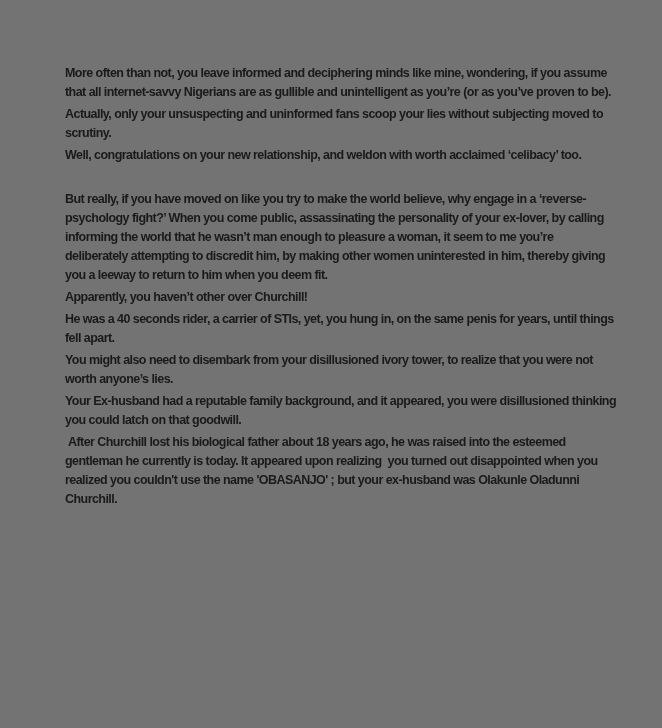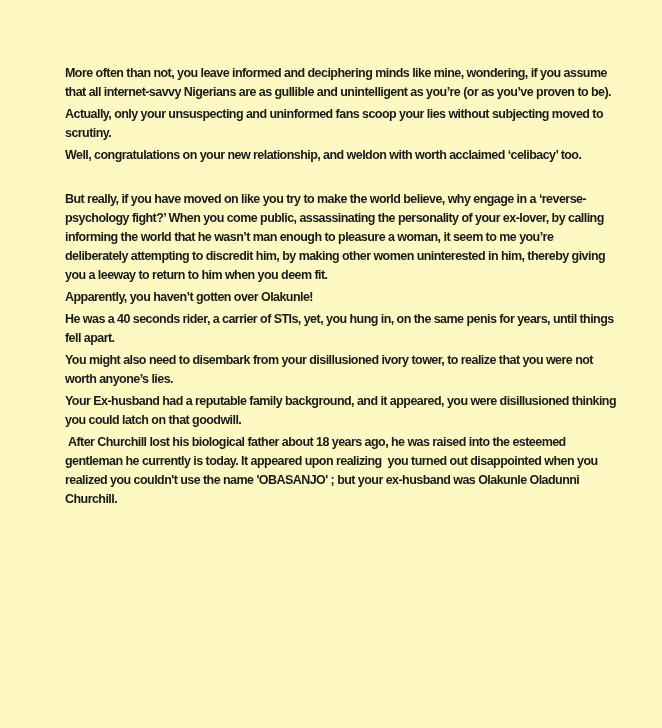--- a/index.html
+++ b/index.html
@@ -10,21 +10,21 @@
   body {
     width: 662px;
     height: 728px;
     overflow: hidden;
     font-family: "Liberation Sans", sans-serif;
   }
   .page {
     box-sizing: border-box;
     width: 662px;
     height: 728px;
-    background: #fef9c3;
+    background: #737373;
     padding: 64px 8px 0 65px;
   }
   .para {
     margin: 0 0 3px 0;
     font-family: "Liberation Sans", sans-serif;
     font-weight: 700;
     font-size: 12.5px;
     line-height: 19px;
     letter-spacing: -0.55px;
     color: #1a1a1a;
@@ -41,21 +41,21 @@
 that all internet-savvy Nigerians are as gullible and unintelligent as you’re (or as you’ve proven to be).</p>
   <p class="para">Actually, only your unsuspecting and uninformed fans scoop your lies without subjecting moved to
 scrutiny.</p>
   <p class="para">Well, congratulations on your new relationship, and weldon with worth acclaimed ‘celibacy’ too.</p>
   <p class="para"></p>
   <p class="para">But really, if you have moved on like you try to make the world believe, why engage in a ‘reverse-
 psychology fight?’ When you come public, assassinating the personality of your ex-lover, by calling
 informing the world that he wasn’t man enough to pleasure a woman, it seem to me you’re
 deliberately attempting to discredit him, by making other women uninterested in him, thereby giving
 you a leeway to return to him when you deem fit.</p>
-  <p class="para">Apparently, you haven’t gotten over Olakunle!</p>
+  <p class="para">Apparently, you haven’t other over Churchill!</p>
   <p class="para">He was a 40 seconds rider, a carrier of STIs, yet, you hung in, on the same penis for years, until things
 fell apart.</p>
   <p class="para">You might also need to disembark from your disillusioned ivory tower, to realize that you were not
 worth anyone’s lies.</p>
   <p class="para">Your Ex-husband had a reputable family background, and it appeared, you were disillusioned thinking
 you could latch on that goodwill.</p>
   <p class="para"> After Churchill lost his biological father about 18 years ago, he was raised into the esteemed
 gentleman he currently is today. It appeared upon realizing  you turned out disappointed when you
 realized you couldn't use the name 'OBASANJO' ; but your ex-husband was Olakunle Oladunni
 Churchill.</p>

